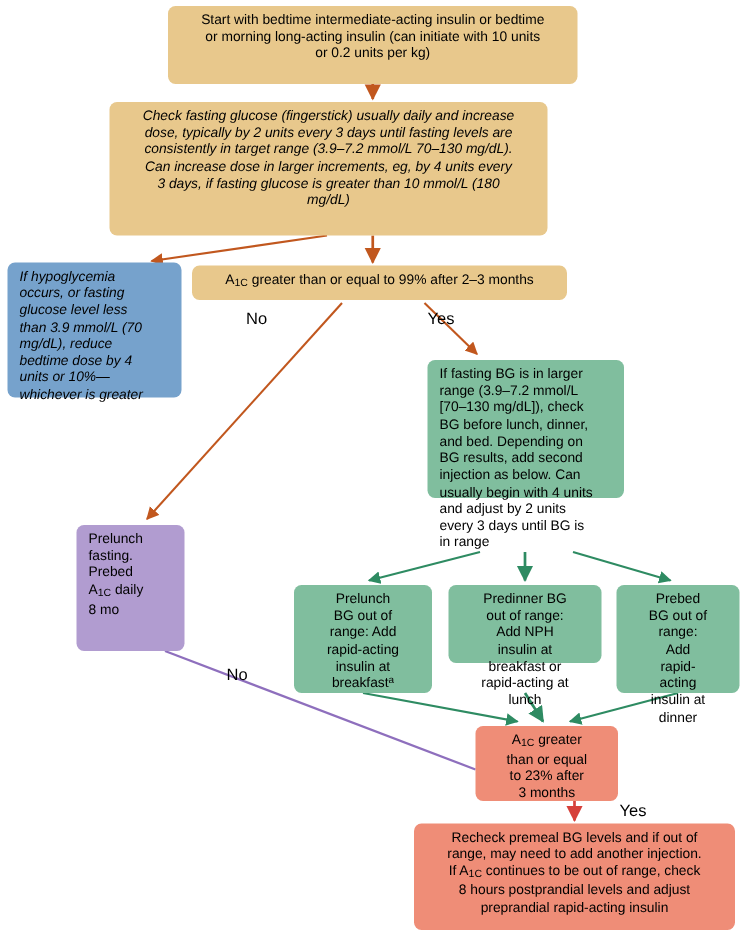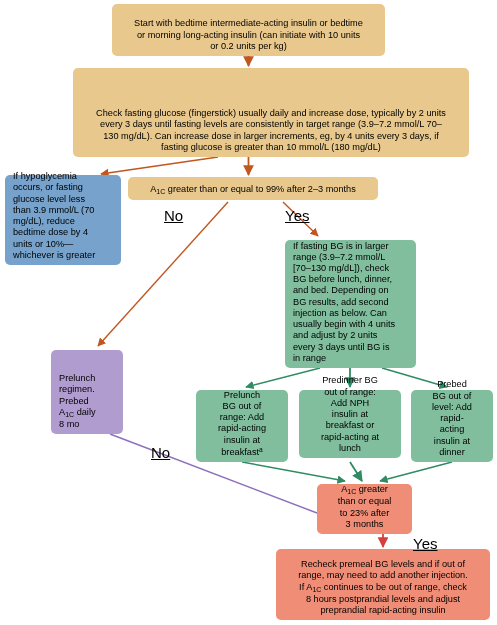--- a/index.html
+++ b/index.html
@@ -26,54 +26,53 @@
     left: 0; top: 0;
     width: 497px;
     height: 625px;
     pointer-events: none;
   }
   .node {
     position: absolute;
     box-sizing: border-box;
     border-radius: 5px;
     display: flex;
-    align-items: flex-end;
+    align-items: flex-start;
     justify-content: center;
     text-align: center;
     color: #000000;
     line-height: 1.22;
     padding: 4px 20px;
   }
   .tan  { background: #e8c88c; }
-  .blue { background: #76a2cc; }
+  .blue { background: #76a2cc; font-style: italic; }
   .green{ background: #80be9e; }
   .purple{ background: #b19cd0; }
   .red  { background: #ef8d77; }
 
   .n-start    { left: 112px; top: 4px;   width: 273px; height: 52px;  font-size: 9.2px; }
-  .n-check    { left: 73px;  top: 68px;  width: 396px; height: 89px;  font-size: 9.2px; }
+  .n-check    { left: 73px;  top: 68px;  width: 292px; height: 89px;  font-size: 9.2px; font-style: italic; }
   .n-a1c1     { left: 128px; top: 177px; width: 250px; height: 23px;  font-size: 9.2px; }
   .n-hypo     { left: 5px;   top: 175px; width: 116px; height: 90px;  font-size: 9.2px;
                 justify-content: flex-start; text-align: left; padding-left: 8px; }
-  .n-fasting  { left: 285px; top: 240px; width: 131px; height: 128px; font-size: 9.2px;
+  .n-fasting  { left: 285px; top: 240px; width: 131px; height: 92px; font-size: 9.2px;
                 justify-content: flex-start; text-align: left; padding-left: 8px; }
   .n-continue { left: 51px;  top: 350px; width: 72px;  height: 84px;  font-size: 9.2px;
                 justify-content: flex-start; text-align: left; padding-left: 8px; }
   .n-prelunch { left: 196px; top: 390px; width: 92px;  height: 72px;  font-size: 9.2px; }
-  .n-predinner{ left: 299px; top: 390px; width: 102px; height: 68px;  font-size: 9.2px; }
+  .n-predinner{ left: 299px; top: 390px; width: 102px; height: 52px;  font-size: 9.2px; }
   .n-prebed   { left: 411px; top: 390px; width: 82px;  height: 72px;  font-size: 9.2px; }
   .n-a1c2     { left: 317px; top: 484px; width: 95px;  height: 50px;  font-size: 9.2px; }
   .n-recheck  { left: 276px; top: 549px; width: 214px; height: 71px;  font-size: 9.2px; }
 
   .edge-label {
     position: absolute;
-    font-size: 15px;
+    font-size: 11px;
     color: #000000;
     white-space: nowrap;
-    text-decoration: underline;
   }
   .lbl-no1  { left: 164px; top: 207px; }
   .lbl-yes1 { left: 285px; top: 207px; }
   .lbl-no2  { left: 151px; top: 444px; }
   .lbl-yes2 { left: 413px; top: 535px; }
 
   sub { font-size: 0.76em; vertical-align: -0.22em; }
   sup { font-size: 0.72em; vertical-align: 0.45em; }
 </style>
 </head>
@@ -131,33 +130,33 @@
 
   <div class="node blue n-hypo">
     <span>If hypoglycemia occurs, or fasting glucose level less than 3.9 mmol/L (70 mg/dL), reduce bedtime dose by 4 units or 10%—whichever is greater</span>
   </div>
 
   <div class="node green n-fasting">
     <span>If fasting BG is in larger range (3.9–7.2 mmol/L [70–130 mg/dL]), check BG before lunch, dinner, and bed. Depending on BG results, add second injection as below. Can usually begin with 4 units and adjust by 2 units every 3 days until BG is in range</span>
   </div>
 
   <div class="node purple n-continue">
-    <span><span>Prelunch</span> <span>regimen.</span> <span>Prebed</span> <span>A</span><sub>1C</sub><span> daily</span> <span>8 mo</span></span>
+    <span><span>Prelunch</span> <span>fasting.</span> <span>Prebed</span> <span>A</span><sub>1C</sub><span> daily</span> <span>8 mo</span></span>
   </div>
 
   <div class="node green n-prelunch">
     <span><span>Prelunch BG out of range: Add rapid-acting insulin at breakfast</span><sup>a</sup></span>
   </div>
 
   <div class="node green n-predinner">
     <span>Predinner BG out of range: Add NPH insulin at breakfast or rapid-acting at lunch</span>
   </div>
 
   <div class="node green n-prebed">
-    <span>Prebed BG out of level: Add rapid-acting insulin at dinner</span>
+    <span>Prebed BG out of range: Add rapid-acting insulin at dinner</span>
   </div>
 
   <div class="node red n-a1c2">
     <span><span>A</span><sub>1C</sub><span> greater than or equal to 23% after 3 months</span></span>
   </div>
 
   <div class="node red n-recheck">
     <span><span>Recheck premeal BG levels and if out of range, may need to add another injection. If A</span><sub>1C</sub><span> continues to be out of range, check 8 hours postprandial levels and adjust preprandial rapid-acting insulin</span></span>
   </div>
 

